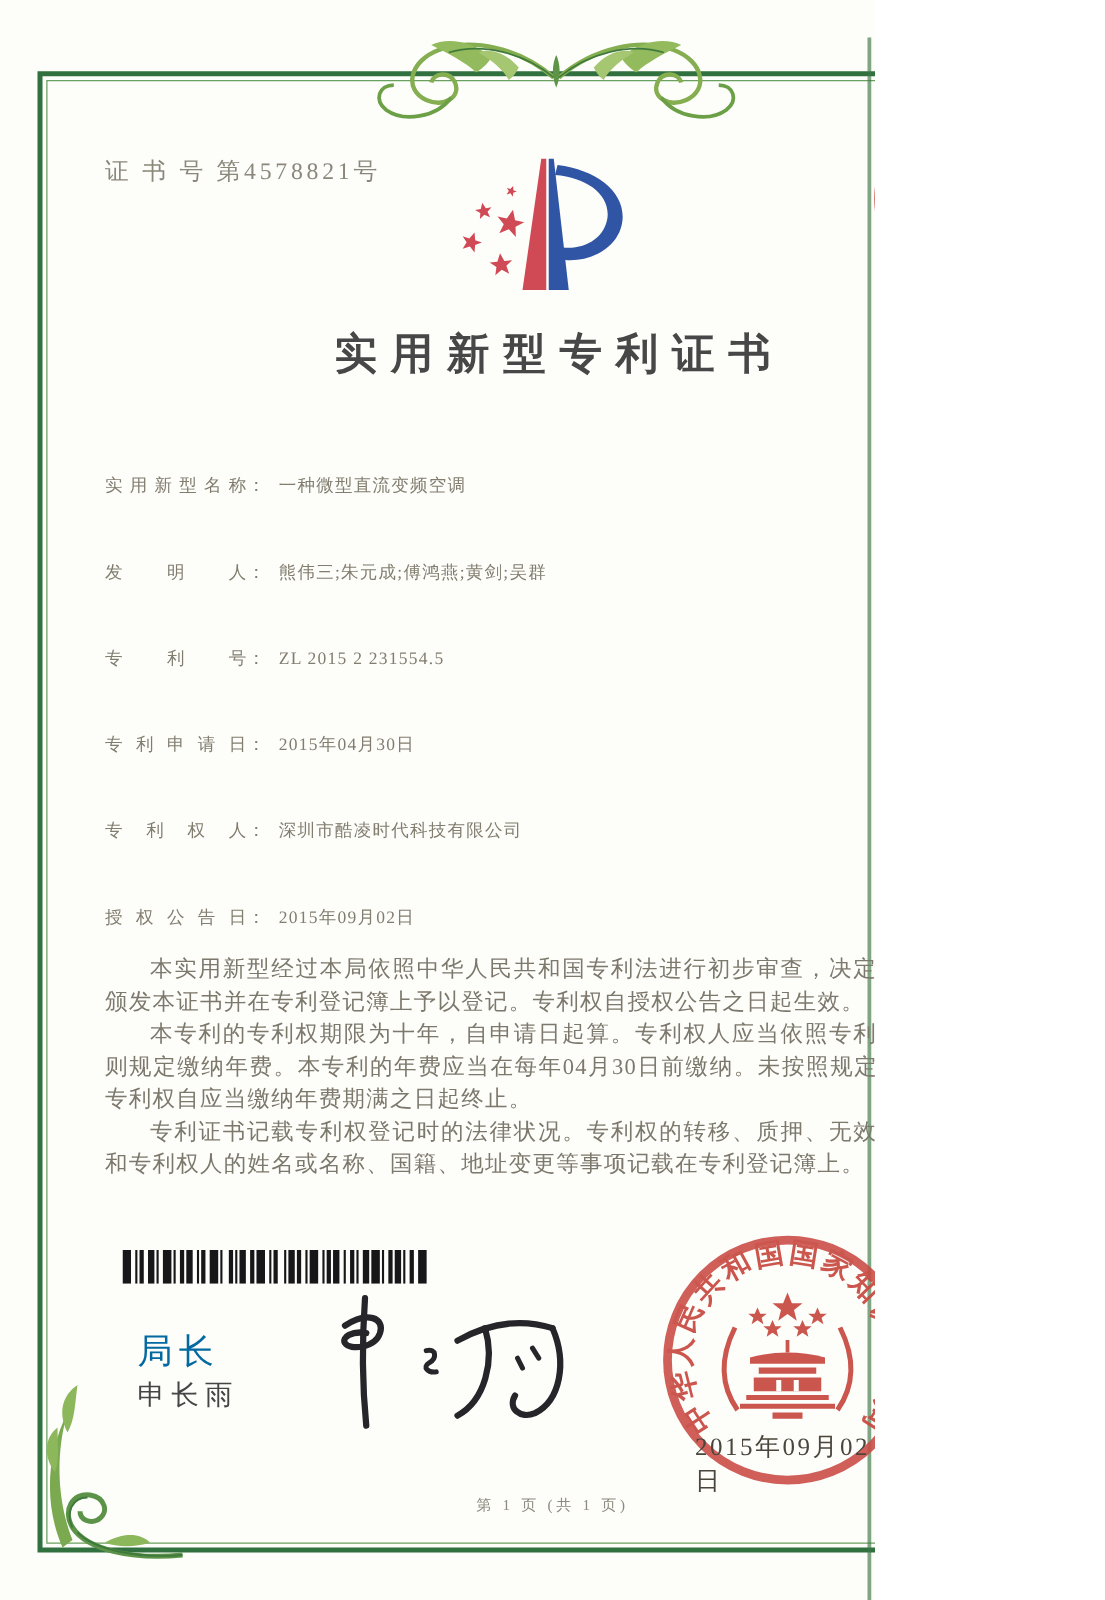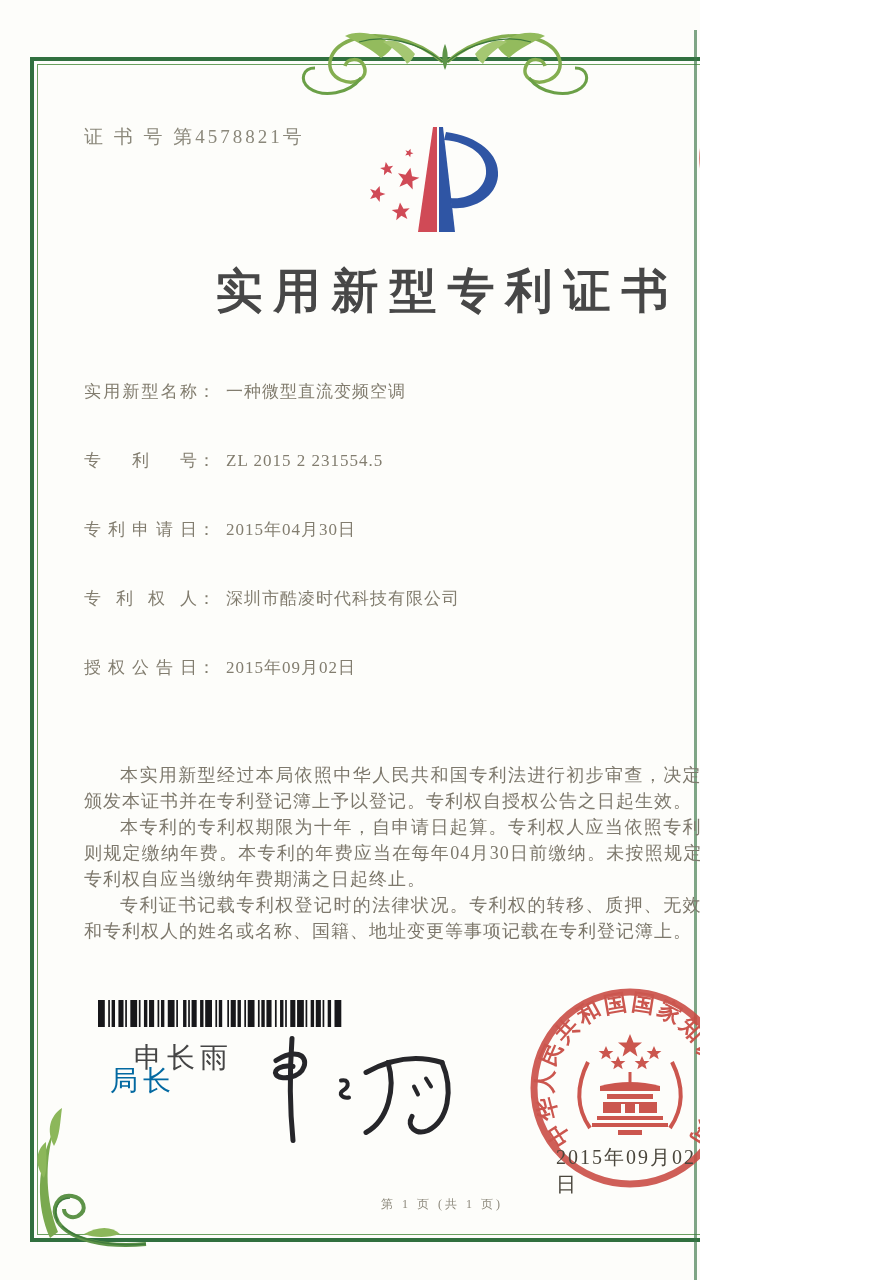--- a/index.html
+++ b/index.html
@@ -14,37 +14,37 @@
   .frame-inner{position:absolute; left:37px; top:64px; width:798px; height:1171px;
          box-sizing:border-box; border:1px solid #6aa05f;}
   .edge-right{position:absolute; right:3px; top:30px; bottom:0; width:3px;
          background:#3c7747; opacity:.65;}
   .flourish{position:absolute; pointer-events:none;}
   
   .cert-no{position:absolute; left:84px; top:124px; font-size:19px; letter-spacing:3px;
          color:#8b887b;}
   .logo{position:absolute; left:358px; top:110px;}
   .title{position:absolute; left:0; top:260px; width:884px; text-align:center;
-         font-size:47px; font-weight:bold; color:#474747; letter-spacing:11px; text-indent:11px;}
+         font-size:34px; font-weight:bold; color:#474747; letter-spacing:11px; text-indent:11px;}
   
   .fields{position:absolute; left:84px; top:380px; width:720px;}
-  .frow{height:26px; margin-bottom:43px; font-size:17px; color:#827d6f; letter-spacing:1px;}
+  .frow{height:26px; margin-bottom:43px; font-size:14px; color:#827d6f; letter-spacing:1px;}
   .flabel{display:inline-block; width:114px; text-align:justify; text-align-last:justify; vertical-align:top;}
   .fcolon{display:inline-block;}
   .fvalue{margin-left:10px;}
   
   .body-text{position:absolute; left:84px; top:762px; width:734px; font-size:18px;
          line-height:26px; letter-spacing:1px; color:#7d786c; text-align:justify;}
   .body-text p{margin:0; text-indent:2em;}
   
   .barcode{position:absolute; left:98px; top:1000px;}
   .barcode svg{display:block;}
   .barcode rect{fill:#17171a;}
   .director-label{position:absolute; left:110px; top:1062px; font-size:28px; color:#0369a1; letter-spacing:5px;}
-  .director-name{position:absolute; left:110px; top:1039px; font-size:28px; color:#454545; letter-spacing:5px;margin-left:24px;}
+  .director-name{position:absolute; left:110px; top:1101px; font-size:22px; color:#454545; letter-spacing:5px;}
   .signature{position:absolute; left:246px; top:1026px;}
   .main-seal{position:absolute; left:524px; top:982px; opacity:.93;}
   .seal-date{position:absolute; left:556px; top:1144px; font-size:20px; color:#4a463c;
          letter-spacing:2px; z-index:6;}
   .footer{position:absolute; left:0; top:1196px; width:884px; text-align:center;
          font-size:12px; color:#8d897c; letter-spacing:3px;}
   .corner-seal{position:absolute; left:688px; top:84px; transform:rotate(-12deg); opacity:.82;}
   .arc-red{fill:#c7534b;}
   .seal-red{fill:#c84a42;}
 </style>
@@ -116,20 +116,23 @@
     </text>
     <text x="75" y="70" text-anchor="middle" font-size="15" letter-spacing="4" class="arc-red">印花税</text>
     <text x="75" y="92" text-anchor="middle" font-size="14" letter-spacing="1" class="arc-red">代扣专用章</text>
   </svg>
 
   <div class="title">实用新型专利证书</div>
 
   <div class="fields">
     <div class="frow">
       <span class="flabel">实用新型名称</span><span class="fcolon">：</span><span class="fvalue">一种微型直流变频空调</span>
+    </div>
+    <div class="frow">
+      <span class="flabel">发明人</span><span class="fcolon">：</span><span class="fvalue">熊伟三;朱元成;傅鸿燕;黄剑;吴群</span>
     </div>
     <div class="frow">
       <span class="flabel">专利号</span><span class="fcolon">：</span><span class="fvalue">ZL 2015 2 231554.5</span>
     </div>
     <div class="frow">
       <span class="flabel">专利申请日</span><span class="fcolon">：</span><span class="fvalue">2015年04月30日</span>
     </div>
     <div class="frow">
       <span class="flabel">专利权人</span><span class="fcolon">：</span><span class="fvalue">深圳市酷凌时代科技有限公司</span>
     </div>

